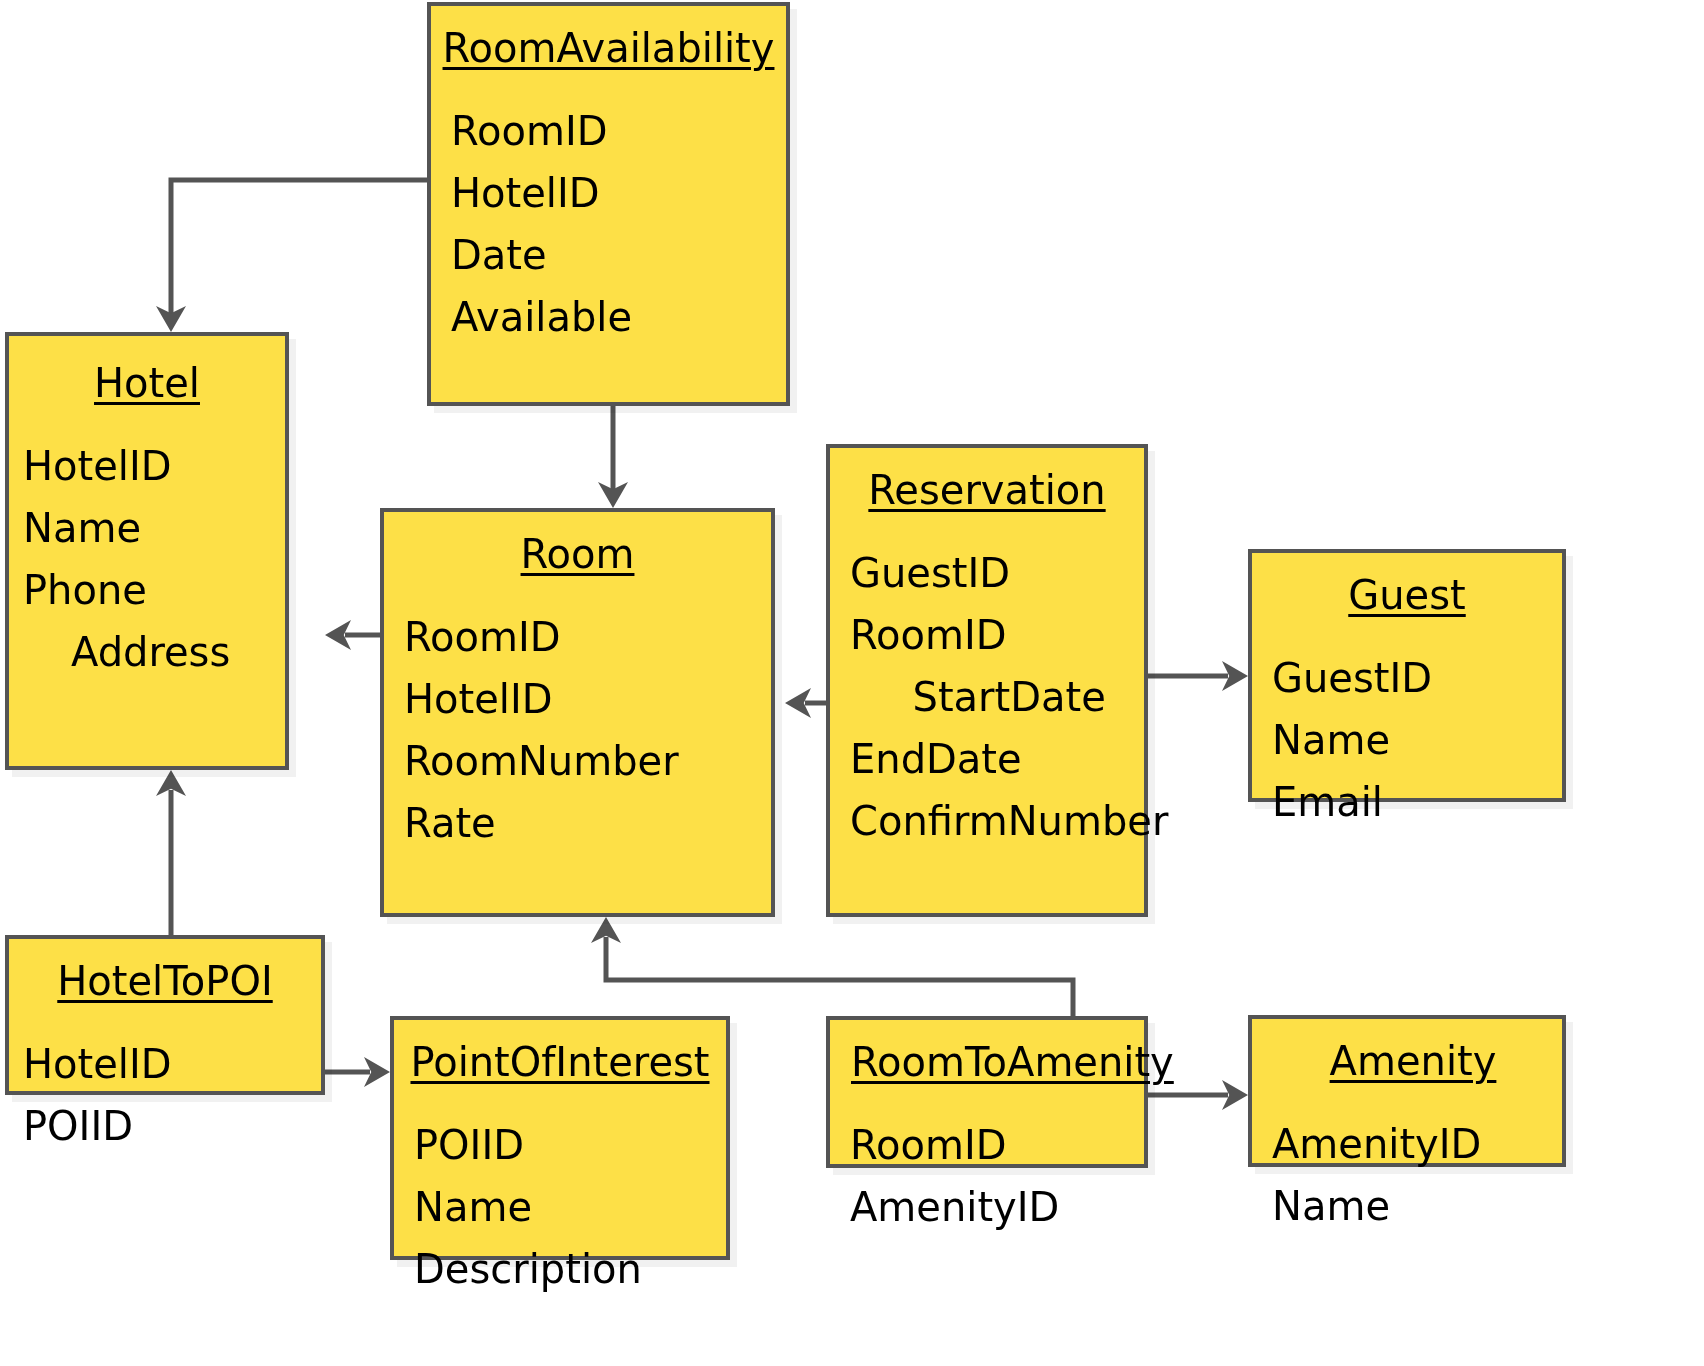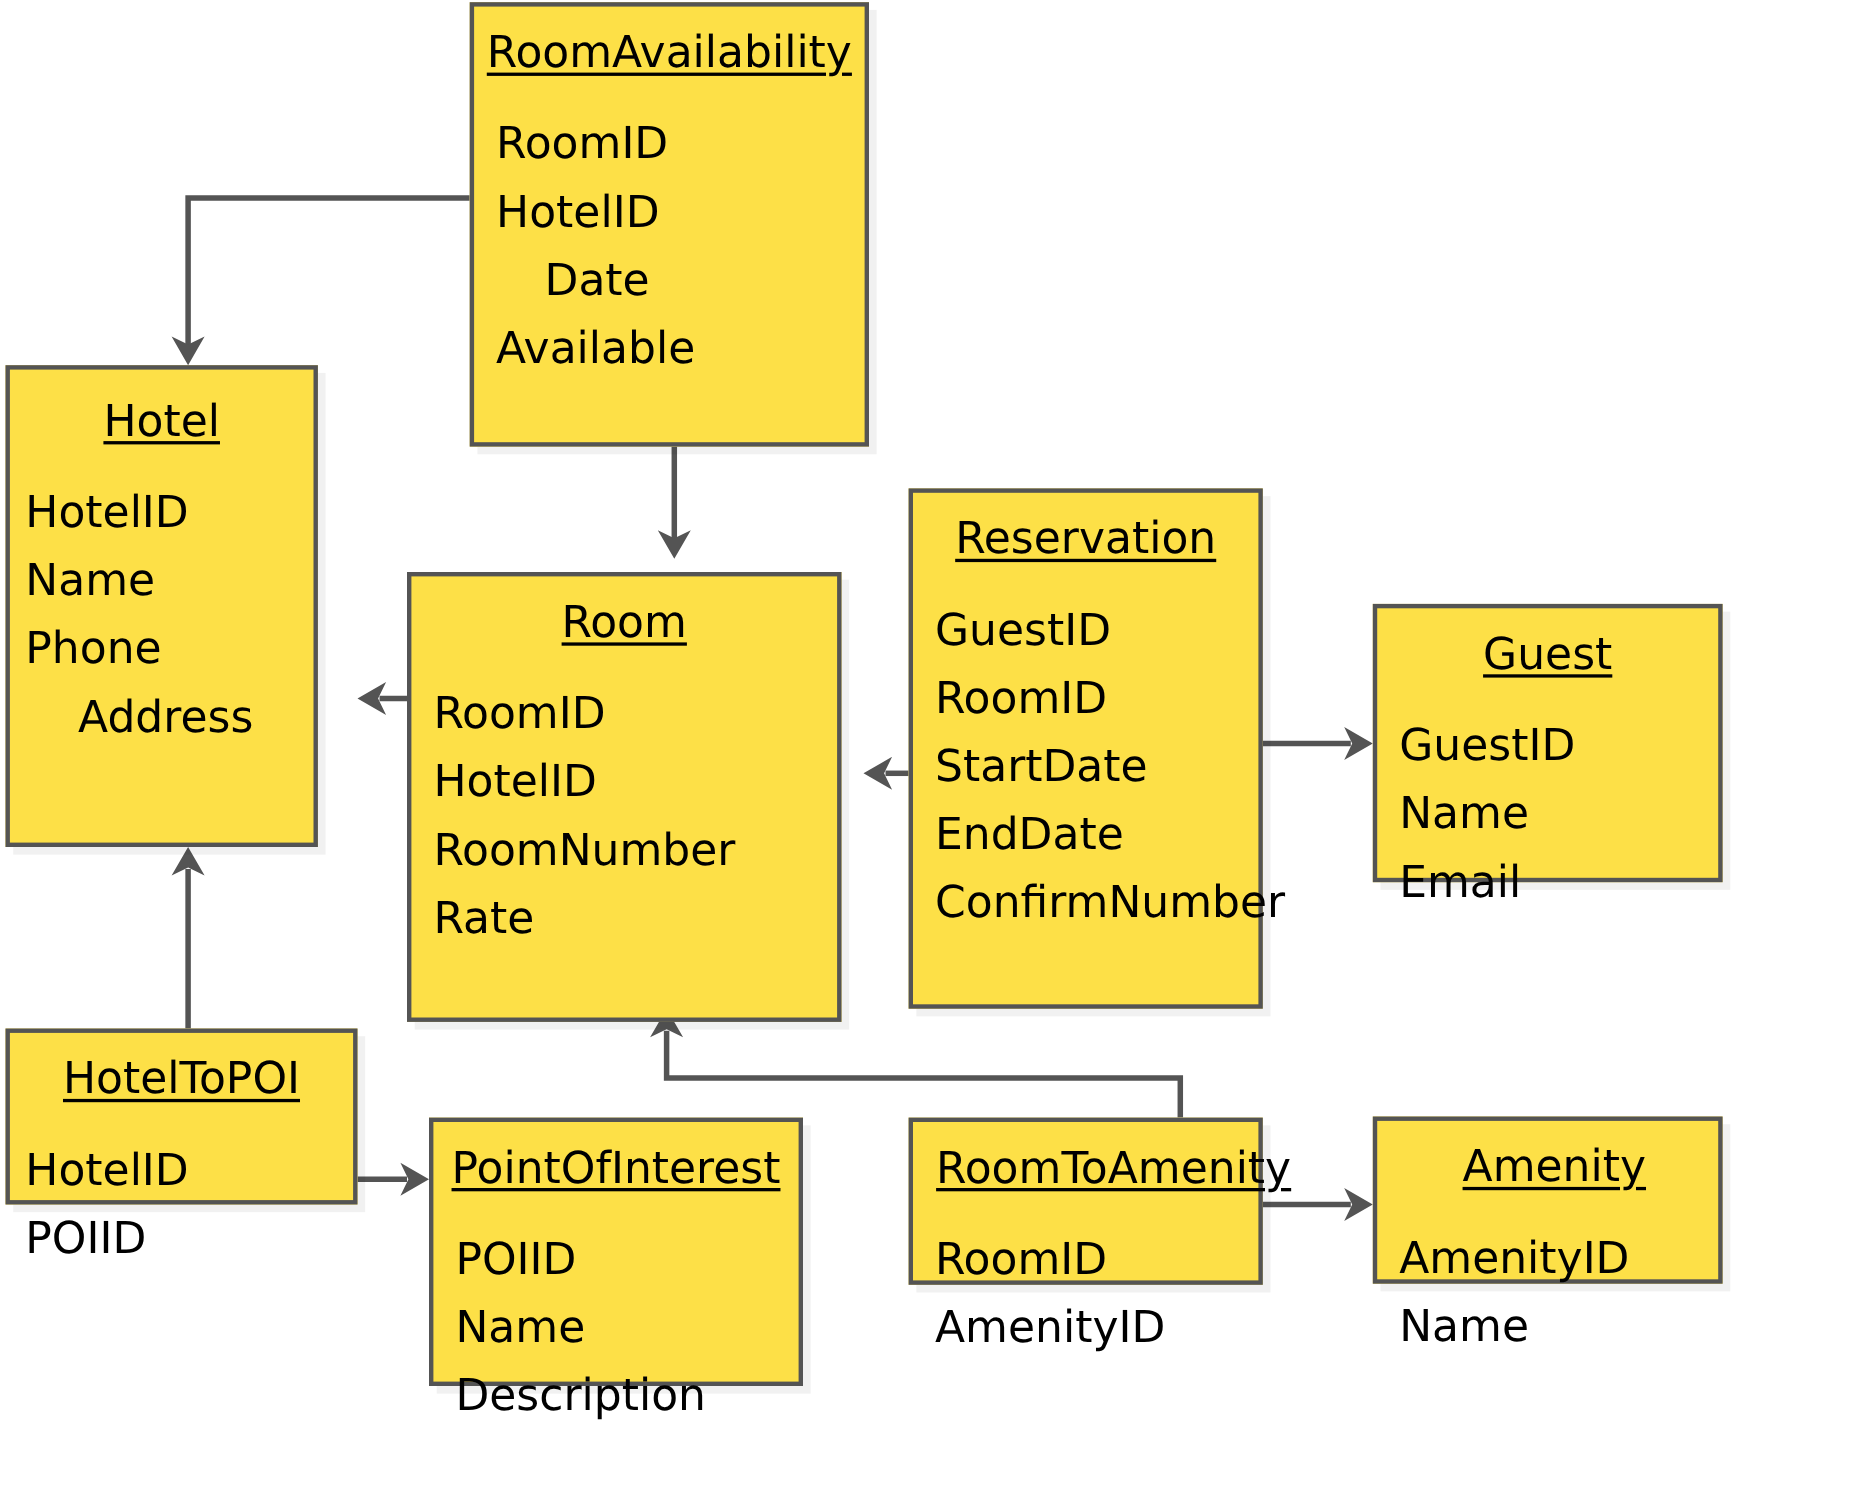--- a/index.html
+++ b/index.html
@@ -100,48 +100,48 @@
         <polygon points="1248,1095 1222,1080 1229.28,1095 1222,1110" fill="#545454"></polygon>
       </g>
     </svg>
 
   <div id="entities">
       <div class="entity" style="left: 427px; top: 2px; width: 363px; height: 404px;">
         <div class="entity-title" style="position: absolute; left: 0px; right: 0px; top: 22px;">RoomAvailability</div>
         <ul class="attr-list" style="position: absolute; left: 20px; top: 105px;">
           <li class="attr-item" style="height: 62px;">RoomID</li>
           <li class="attr-item" style="height: 62px;">HotelID</li>
-          <li class="attr-item" style="height: 62px; margin-left: 44px;">Date</li>
+          <li class="attr-item" style="height: 62px;">Date</li>
           <li class="attr-item" style="height: 62px;">Available</li>
         </ul>
       </div>
       <div class="entity" style="left: 5px; top: 332px; width: 284px; height: 438px;">
         <div class="entity-title" style="position: absolute; left: 0px; right: 0px; top: 27px;">Hotel</div>
         <ul class="attr-list" style="position: absolute; left: 14px; top: 110px;">
           <li class="attr-item" style="height: 62px;">HotelID</li>
           <li class="attr-item" style="height: 62px;">Name</li>
           <li class="attr-item" style="height: 62px;">Phone</li>
           <li class="attr-item" style="height: 62px; margin-left: 48px;">Address</li>
         </ul>
       </div>
-      <div class="entity" style="left: 370px; top: 508px; width: 395px; height: 409px; margin-top: 12px;">
+      <div class="entity" style="left: 380px; top: 508px; width: 395px; height: 409px;">
         <div class="entity-title" style="position: absolute; left: 0px; right: 0px; top: 22px;">Room</div>
         <ul class="attr-list" style="position: absolute; left: 20px; top: 105px;">
           <li class="attr-item" style="height: 62px;">RoomID</li>
           <li class="attr-item" style="height: 62px;">HotelID</li>
           <li class="attr-item" style="height: 62px;">RoomNumber</li>
           <li class="attr-item" style="height: 62px;">Rate</li>
         </ul>
       </div>
       <div class="entity" style="left: 826px; top: 444px; width: 322px; height: 473px;">
         <div class="entity-title" style="position: absolute; left: 0px; right: 0px; top: 22px; text-align: center;">Reservation</div>
         <ul class="attr-list" style="position: absolute; left: 20px; top: 105px;">
           <li class="attr-item" style="height: 62px;">GuestID</li>
           <li class="attr-item" style="height: 62px;">RoomID</li>
-          <li class="attr-item" style="height: 62px;">StartDate</li>
+          <li class="attr-item" style="height: 62px; text-align: center;">StartDate</li>
           <li class="attr-item" style="height: 62px;">EndDate</li>
           <li class="attr-item" style="height: 62px;">ConfirmNumber</li>
         </ul>
       </div>
       <div class="entity" style="left: 1248px; top: 549px; width: 318px; height: 253px;">
         <div class="entity-title" style="position: absolute; left: 0px; right: 0px; top: 22px;">Guest</div>
         <ul class="attr-list" style="position: absolute; left: 20px; top: 105px;">
           <li class="attr-item" style="height: 62px;">GuestID</li>
           <li class="attr-item" style="height: 62px;">Name</li>
           <li class="attr-item" style="height: 62px;">Email</li>

